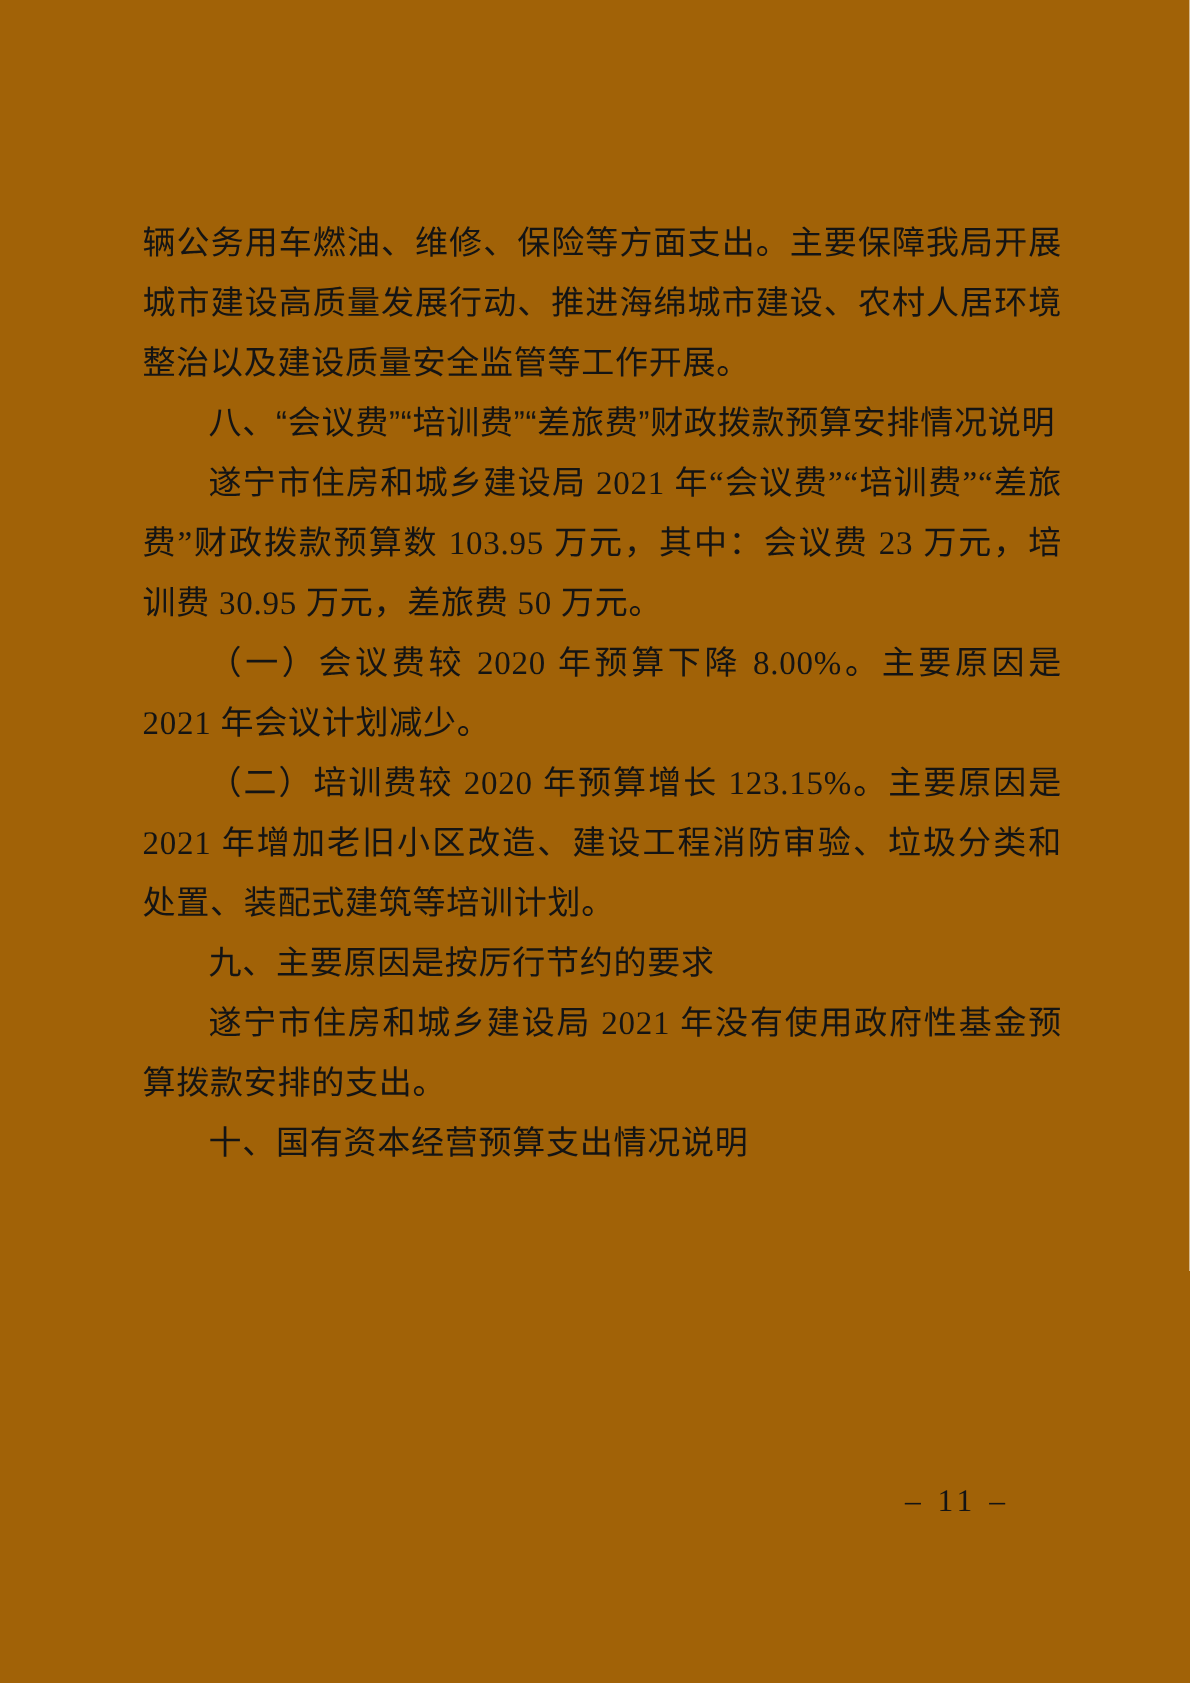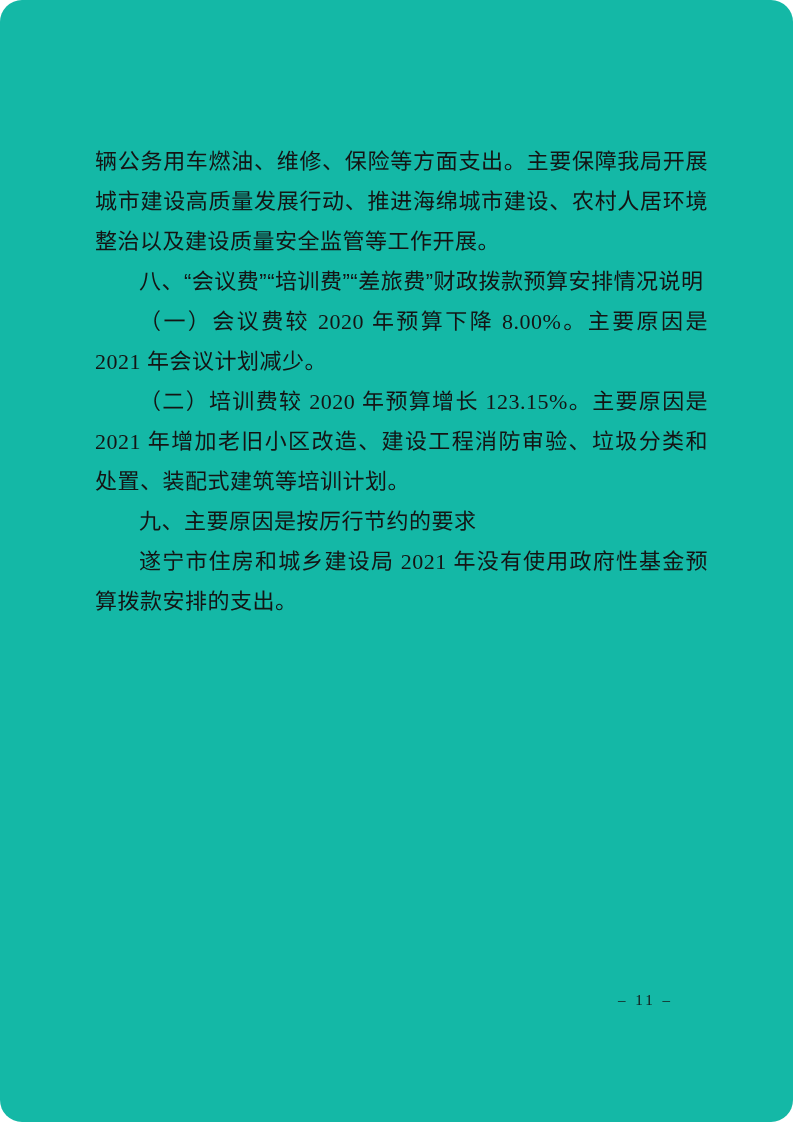--- a/index.html
+++ b/index.html
@@ -7,25 +7,24 @@
   html, body {
     margin: 0;
     padding: 0;
     background: #ffffff;
   }
   .page {
     position: relative;
     width: 793px;
     height: 1122px;
     margin: 0 auto;
-    background: #14b8a6;
+    background: #a16207;
     color: #141414;
     font-family: "Liberation Serif", "DejaVu Serif", serif;
     overflow: hidden;
-    border-radius: 22px;
   }
   .text-block {
     position: absolute;
     top: 142px;
     left: 95px;
     width: 613px;
   }
   .text-block p,
   .text-block h2 {
     margin: 0;
@@ -45,49 +44,51 @@
     font-weight: 700;
     text-indent: 2em;
   }
   .lead {
     font-weight: 400;
   }
   .page-number {
     position: absolute;
     top: 988px;
     right: 120px;
-    font-size: 15px;
+    font-size: 21px;
     line-height: 24px;
     letter-spacing: 3px;
     color: #141414;
     font-family: "Liberation Serif", "DejaVu Serif", serif;
   }
 </style>
 </head>
 <body>
 
 <div class="page">
   <div class="text-block">
 
     <p class="body-text">辆公务用车燃油、维修、保险等方面支出。主要保障我局开展城市建设高质量发展行动、推进海绵城市建设、农村人居环境整治以及建设质量安全监管等工作开展。</p>
 
     <h2 class="heading">八、“会议费”“培训费”“差旅费”财政拨款预算安排情况说明</h2>
 
+    <p class="body-text indent">遂宁市住房和城乡建设局 2021 年“会议费”“培训费”“差旅费”财政拨款预算数 103.95 万元，其中：会议费 23 万元，培训费 30.95 万元，差旅费 50 万元。</p>
 
     <p class="body-text indent">
       <span class="lead">（一）会议费较 2020 年预算下降 8.00%。</span><span>主要原因是 2021 年会议计划减少。</span>
     </p>
 
     <p class="body-text indent">
       <span class="lead">（二）培训费较 2020 年预算增长 123.15%。</span><span>主要原因是 2021 年增加老旧小区改造、建设工程消防审验、垃圾分类和处置、装配式建筑等培训计划。</span>
     </p>
 
 
     <h2 class="heading">九、主要原因是按厉行节约的要求</h2>
 
     <p class="body-text indent">遂宁市住房和城乡建设局 2021 年没有使用政府性基金预算拨款安排的支出。</p>
 
+    <h2 class="heading">十、国有资本经营预算支出情况说明</h2>
 
 
   </div>
 
   <div class="page-number">– 11 –</div>
 </div>
 
 </body></html>

